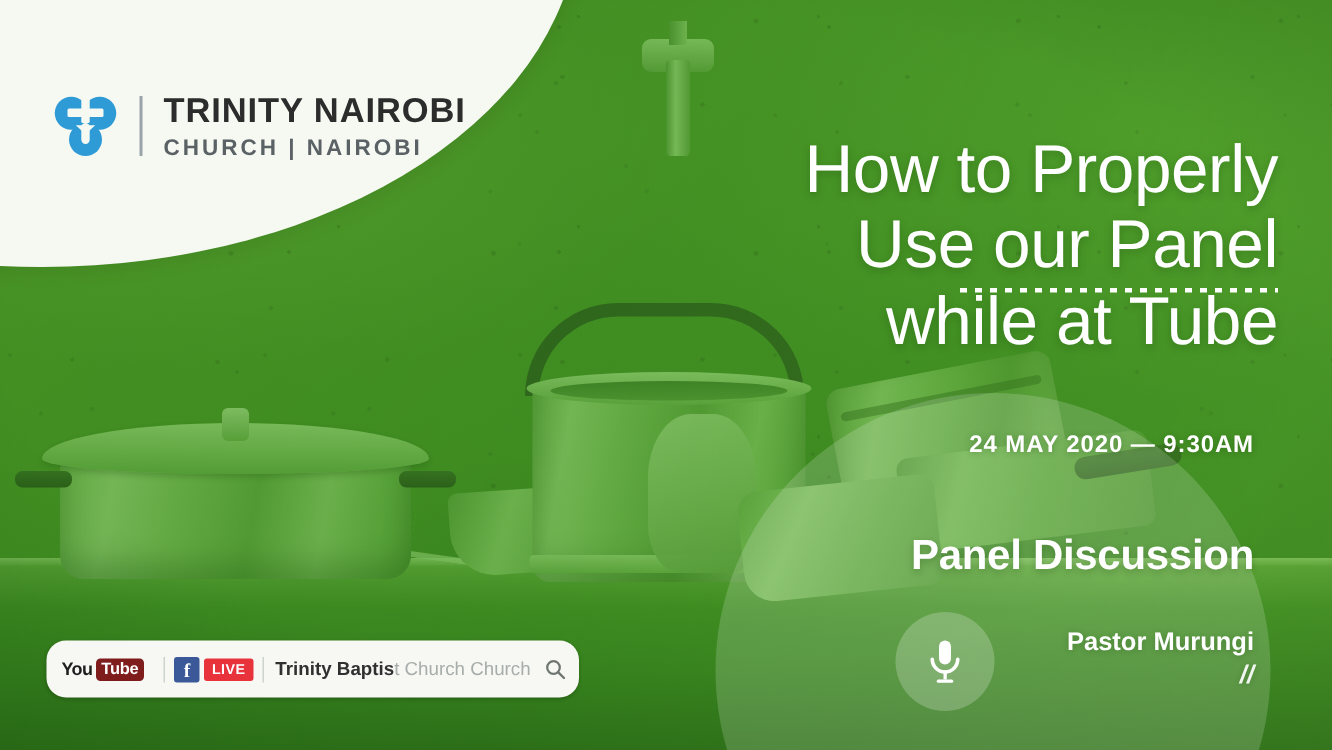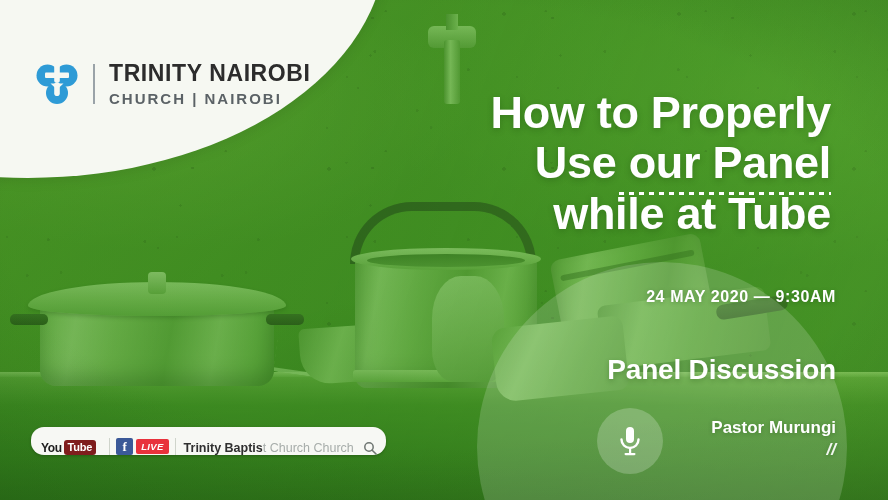--- a/index.html
+++ b/index.html
@@ -186,22 +186,22 @@
   .logo-text{display:flex;flex-direction:column;line-height:1;}
   .logo-l1{
     font-size:23px;font-weight:700;letter-spacing:.6px;color:#2c2c2c;
   }
   .logo-l2{
     font-size:15px;font-weight:700;letter-spacing:2.0px;color:#5b6266;margin-top:6px;
   }
 
   
   .title{
-    position:absolute;right:57px;top:88px;width:520px;text-align:right;color:#fff;
-    font-size:45px;font-weight:700;line-height:1.12;letter-spacing:-.3px;
+    position:absolute;right:36px;top:88px;width:520px;text-align:right;color:#fff;
+    font-size:45px;font-weight:400;line-height:1.12;letter-spacing:-.3px;
     text-shadow:0 2px 6px rgba(20,60,10,.28);
   }
   .title .ln{display:block;}
   .title .ln2{position:relative;display:block;}
   .dash-underline{
     position:absolute;right:0;bottom:-6px;width:212px;height:3px;
     background:repeating-linear-gradient(90deg,#ffffff 0 5px, rgba(255,255,255,0) 5px 10px);
   }
 
   
@@ -228,42 +228,42 @@
   
   .mic-badge{
     position:absolute;left:597px;top:408px;width:66px;height:66px;border-radius:50%;
     background:rgba(255,255,255,.22);
     display:flex;align-items:center;justify-content:center;
   }
   .mic-badge svg{display:block;}
 
   
   .bottom-bar{
-    position:absolute;left:31px;top:427px;height:28px;
-    display:flex;align-items:flex-end;
+    position:absolute;left:31px;top:427px;height:38px;
+    display:flex;align-items:center;
     background:#f7f8f4;border-radius:13px;
     padding:0 5px 0 7px;
     box-shadow:0 1px 3px rgba(0,0,0,.22);
   }
   .yt-logo{display:flex;align-items:center;gap:2px;padding:0 7px 0 3px;}
   .yt-you{font-size:12px;font-weight:700;color:#1e1e1e;letter-spacing:-.4px;}
   .yt-tube{
     background:#7f1d1d;color:#fff;font-size:11px;font-weight:700;
     border-radius:3px;padding:1px 4px 2px;letter-spacing:-.2px;
   }
   .bar-sep{width:1px;height:17px;background:#cfd4cb;margin:0 6px;}
   .fb-group{display:flex;align-items:center;gap:3px;}
   .fb-sq{
     width:17px;height:17px;border-radius:2px;background:#3b5998;color:#fff;
     font-size:13px;font-weight:700;font-family:"Liberation Serif",serif;
     display:flex;align-items:center;justify-content:center;line-height:1;
   }
   .fb-live{
     background:#e8323c;color:#fff;font-size:9.5px;font-weight:700;
-    border-radius:2px;padding:2px 5px;letter-spacing:.3px;font-style:italic;
+    border-radius:2px;padding:2px 5px;letter-spacing:.3px;
   }
   .bar-query{display:flex;align-items:baseline;padding-left:2px;white-space:pre;}
   .q-typed{font-size:12.5px;font-weight:700;color:#303030;}
   .q-ghost{font-size:12.5px;font-weight:400;color:#a7adaa;}
   .search-ico{margin:0 4px 0 9px;display:flex;align-items:center;}
 </style>
 </head>
 <body>
 
 <div class="stage">

